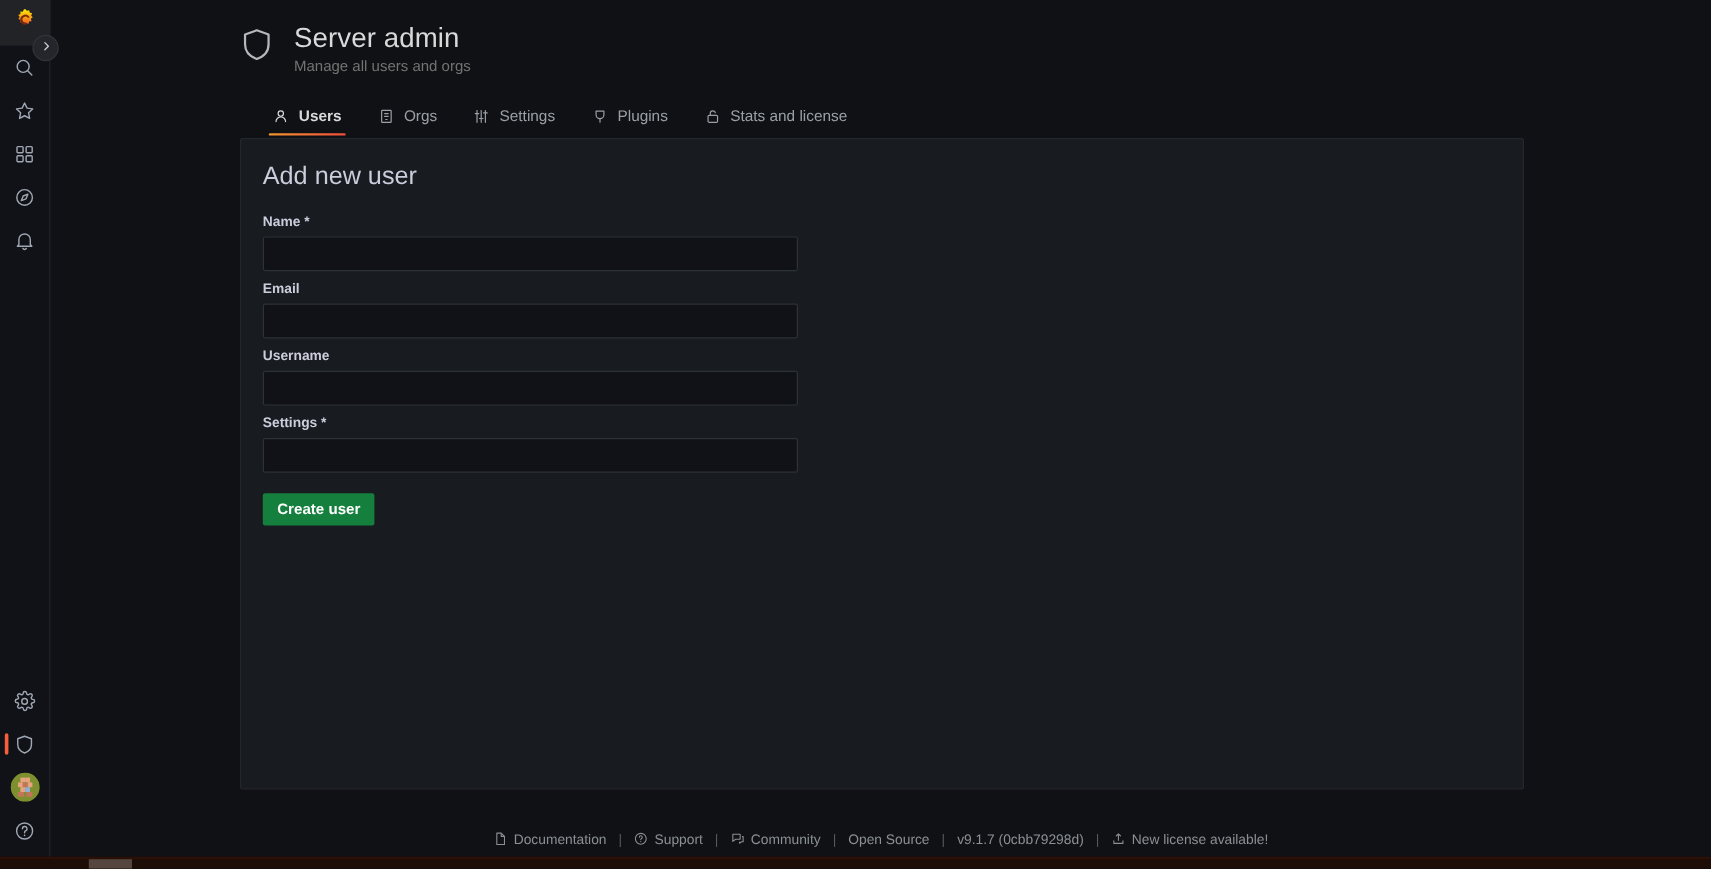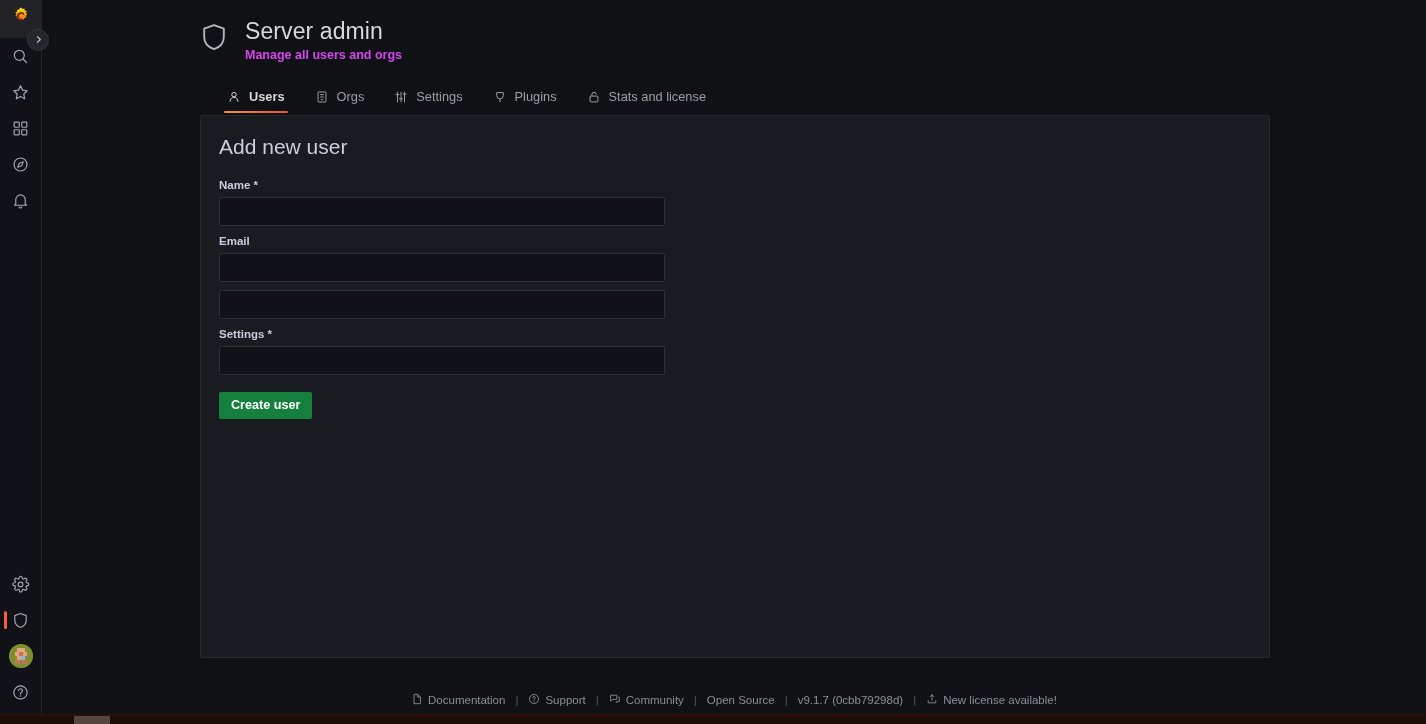--- a/index.html
+++ b/index.html
@@ -109,24 +109,23 @@
   .shield-wrap { padding-top: 4px; }
   .page-title {
     font-size: 23px;
     font-weight: 400;
     color: #d8d9da;
     line-height: 27px;
     letter-spacing: 0.1px;
   }
   .page-subtitle {
     font-size: 12.5px;
-    color: #d946ef;
+    color: #737373;
     line-height: 17px;
     margin-top: 2px;
-    font-weight: bold;
   }
 
   
   #tabbar {
     position: absolute;
     left: 170px; top: 83px;
     display: flex;
     align-items: flex-end;
     height: 30px;
     border-bottom: none;
@@ -476,20 +475,21 @@
           <label class="field-label">Name *</label>
           <input class="field-input" type="text" placeholder="" style="">
         </div>
 
         <div class="field">
           <label class="field-label">Email</label>
           <input class="field-input" type="text" placeholder="" style="">
         </div>
 
         <div class="field">
+          <label class="field-label">Username</label>
           <input class="field-input" type="text" placeholder="" style="">
         </div>
 
         <div class="field">
           <label class="field-label">Settings *</label>
           <input class="field-input" type="password" placeholder="" style="">
         </div>
 
         <button class="btn-primary">Create user</button>
 

